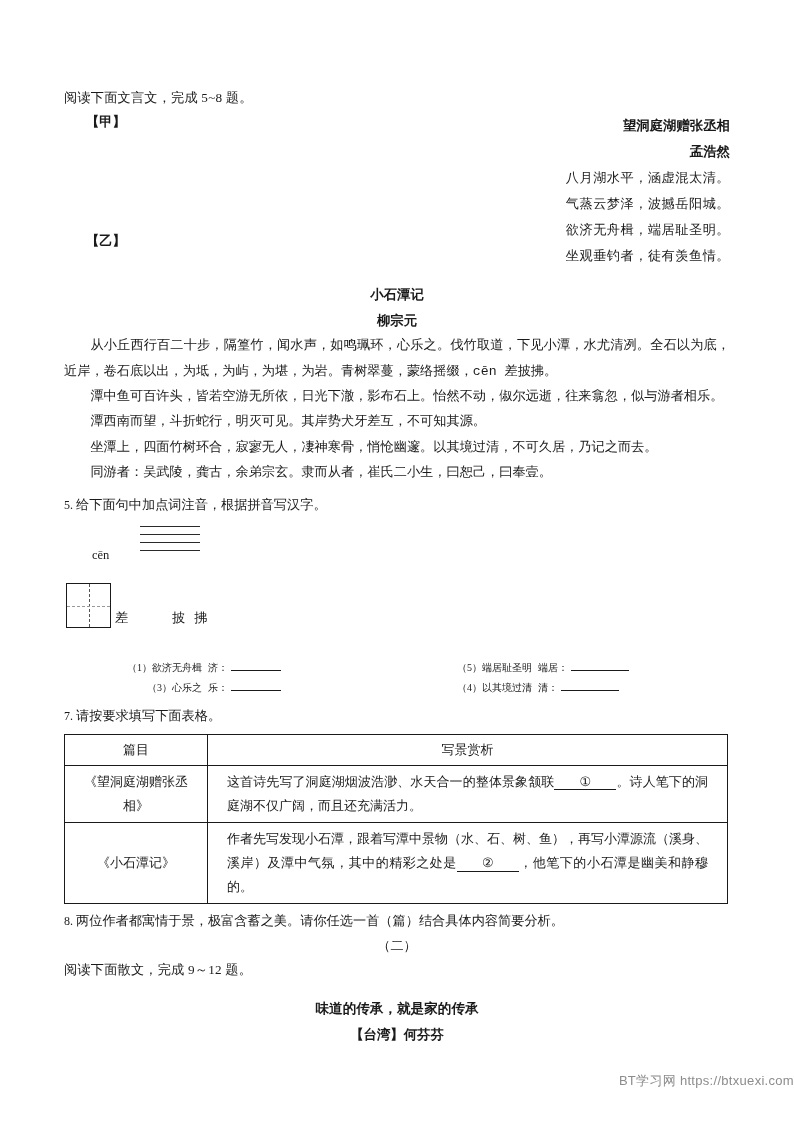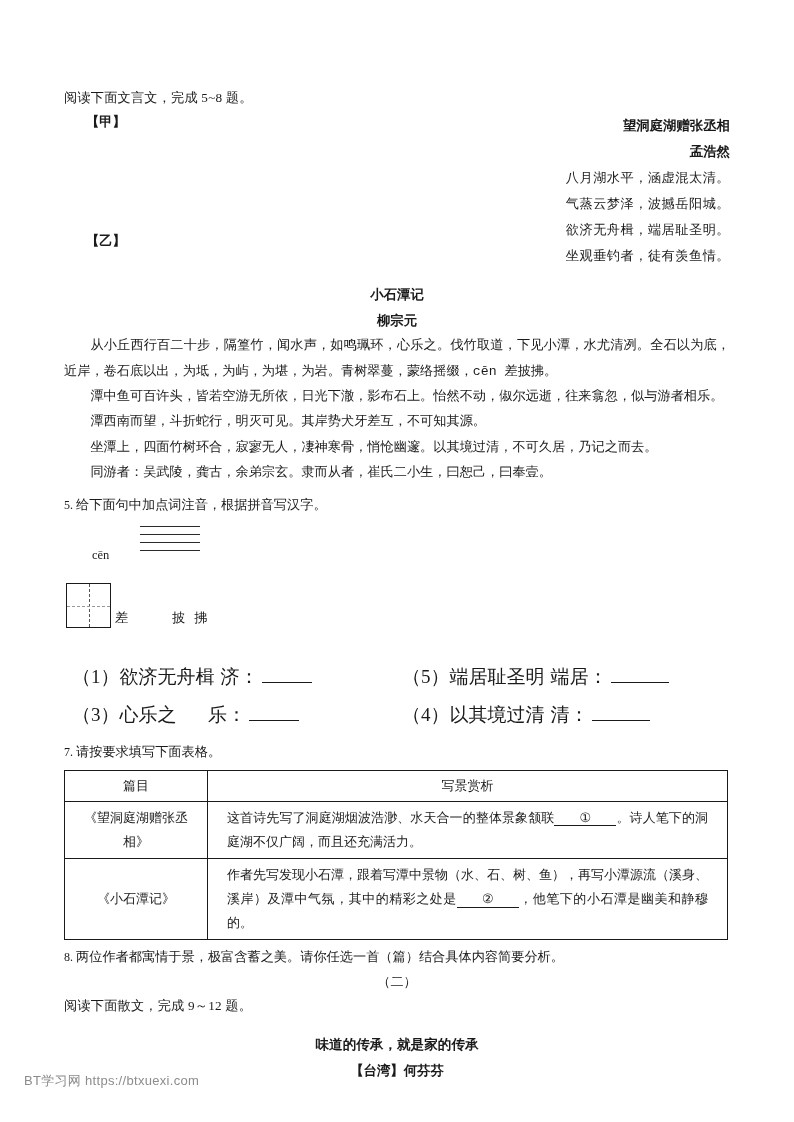--- a/index.html
+++ b/index.html
@@ -153,22 +153,23 @@
   }
 
   
   .q6-grid {
     margin-top: 9px;
     margin-left: 8px;
     width: 658px;
   }
   .q6-row {
     display: flex;
-    font-size: 19px;
+    font-size: 10px;
     line-height: 2.0;
+    text-align: right;
   }
   .q6-cell {
     display: flex;
     align-items: baseline;
   }
   .q6-cell.left  { width: 330px; }
   .q6-cell.right { width: 328px; }
   .q6-stem { min-width: 130px; }
   .q6-key  { margin-left: 6px; }
   .blank {
@@ -226,23 +227,23 @@
     text-align: center;
     font-weight: bold;
     font-size: 13.4px;
     line-height: 2.0;
   }
 
   
   .footer {
     position: absolute;
     left: 0;
-    right: 16px;
+    right: 0;
     bottom: 32px;
-    text-align: left;
+    text-align: right;
     font-family: "Liberation Sans", sans-serif;
     font-size: 13px;
     color: #8c8c8c;
     letter-spacing: 0.3px;
     padding-left: 24px;
   }
 </style>
 </head>
 <body>
 

